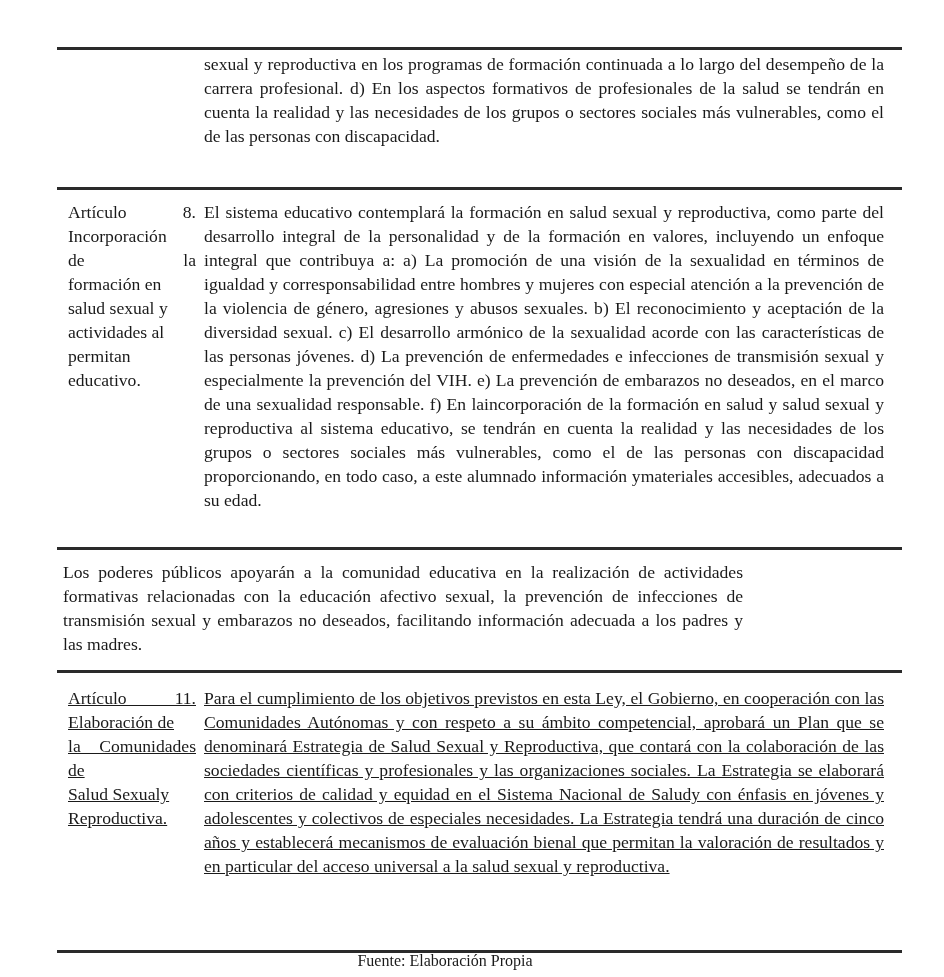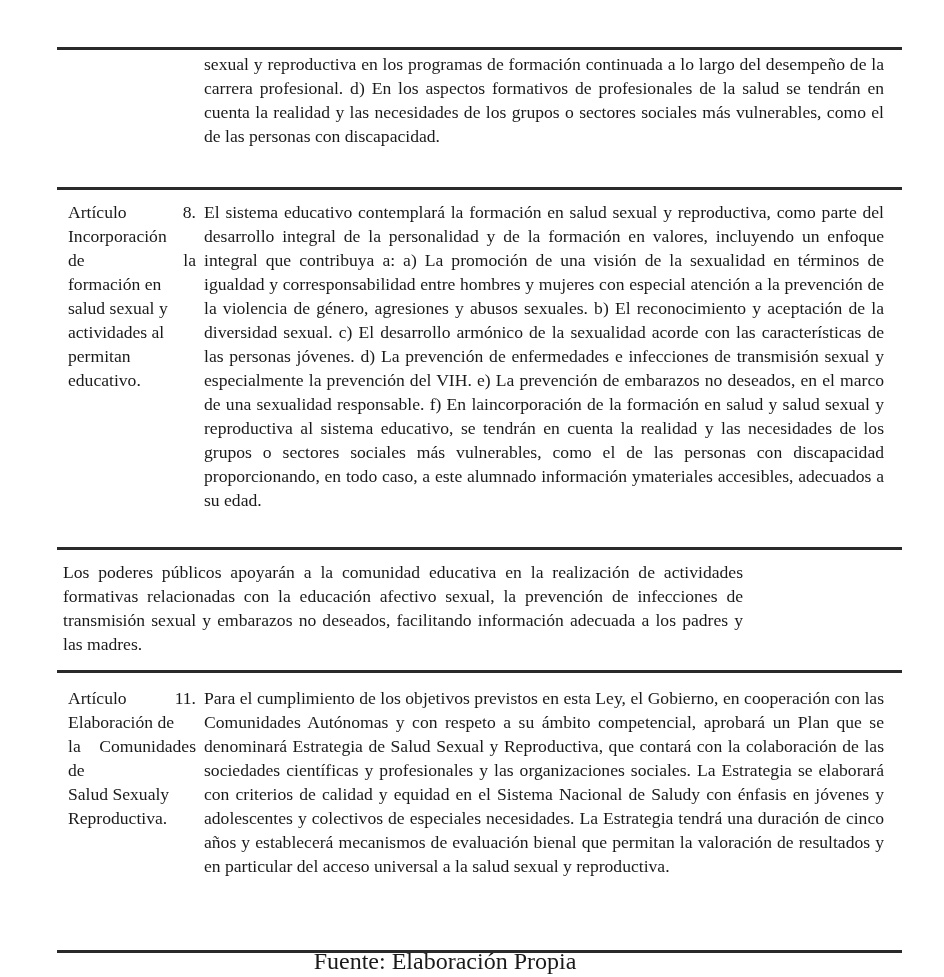--- a/index.html
+++ b/index.html
@@ -8,23 +8,23 @@
     .table { position: absolute; left: 57px; top: 47px; width: 845px; }
     .rule { height: 3px; background: #2a2a2a; width: 845px; }
     .row { display: flex; }
     .col-left { width: 141px; padding-left: 11px; box-sizing: border-box; font-size: 17.6px; line-height: 24px; }
     .col-right { width: 680px; margin-left: 6px; font-size: 17.6px; line-height: 24px; text-align: justify; }
     .col-left .l { display: block; text-align: justify; text-align-last: justify; width: 128px; }
     .col-left .l.last { text-align-last: left; }
     .r0 { padding-top: 2px; height: 135px; }
     .r1 { padding-top: 10px; height: 347px; }
     .r2 { padding-top: 10px; height: 110px; }
-    .r3 { padding-top: 13px; height: 264px; }
+    .r3 { padding-top: 13px; height: 264px; text-decoration: underline; }
     .source { position: absolute; top: 947px; left: 0; width: 890px; text-align: center;
-              font-size: 24px; line-height: 28px; padding-left: 0; }
+              font-size: 16px; line-height: 28px; padding-left: 0; }
   </style>
 </head>
 <body>
 
 <div class="table">
   <div class="rule"></div>
 
   <div class="row r0">
     <div class="col-left"></div>
     <div class="col-right">sexual y reproductiva en los programas de formación continuada a lo largo del desempeño de la carrera profesional. d) En los aspectos formativos de profesionales de la salud se tendrán en cuenta la realidad y las necesidades de los grupos o sectores sociales más vulnerables, como el de las personas con discapacidad.</div>

